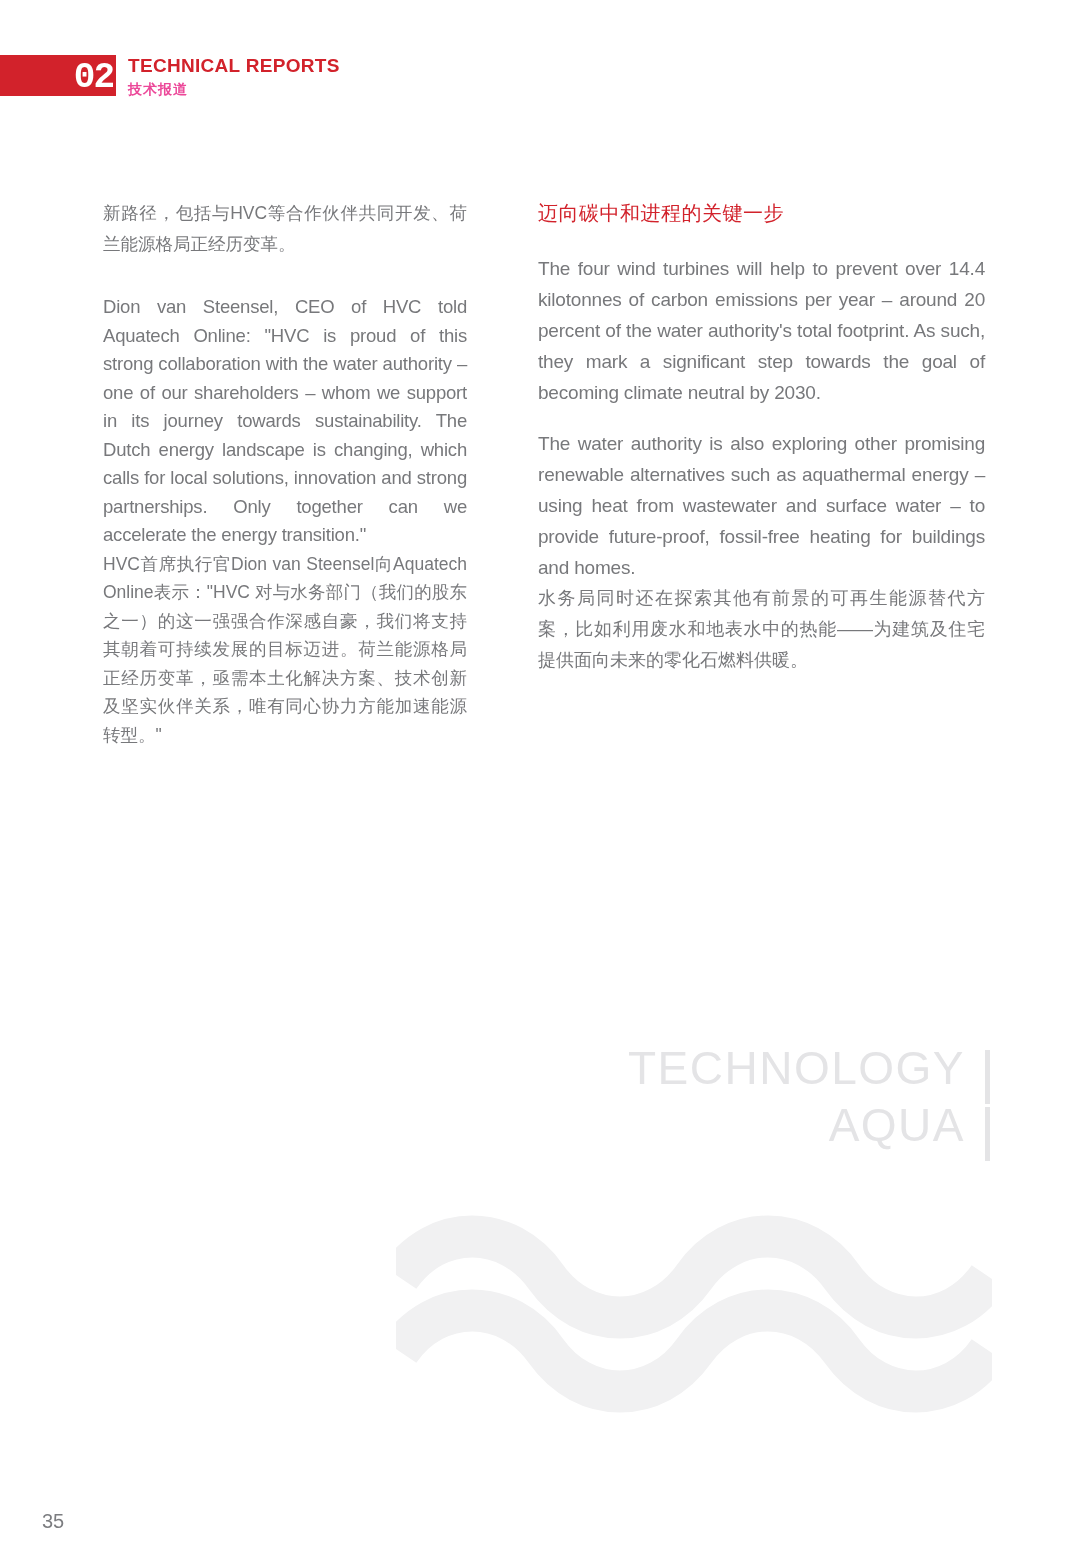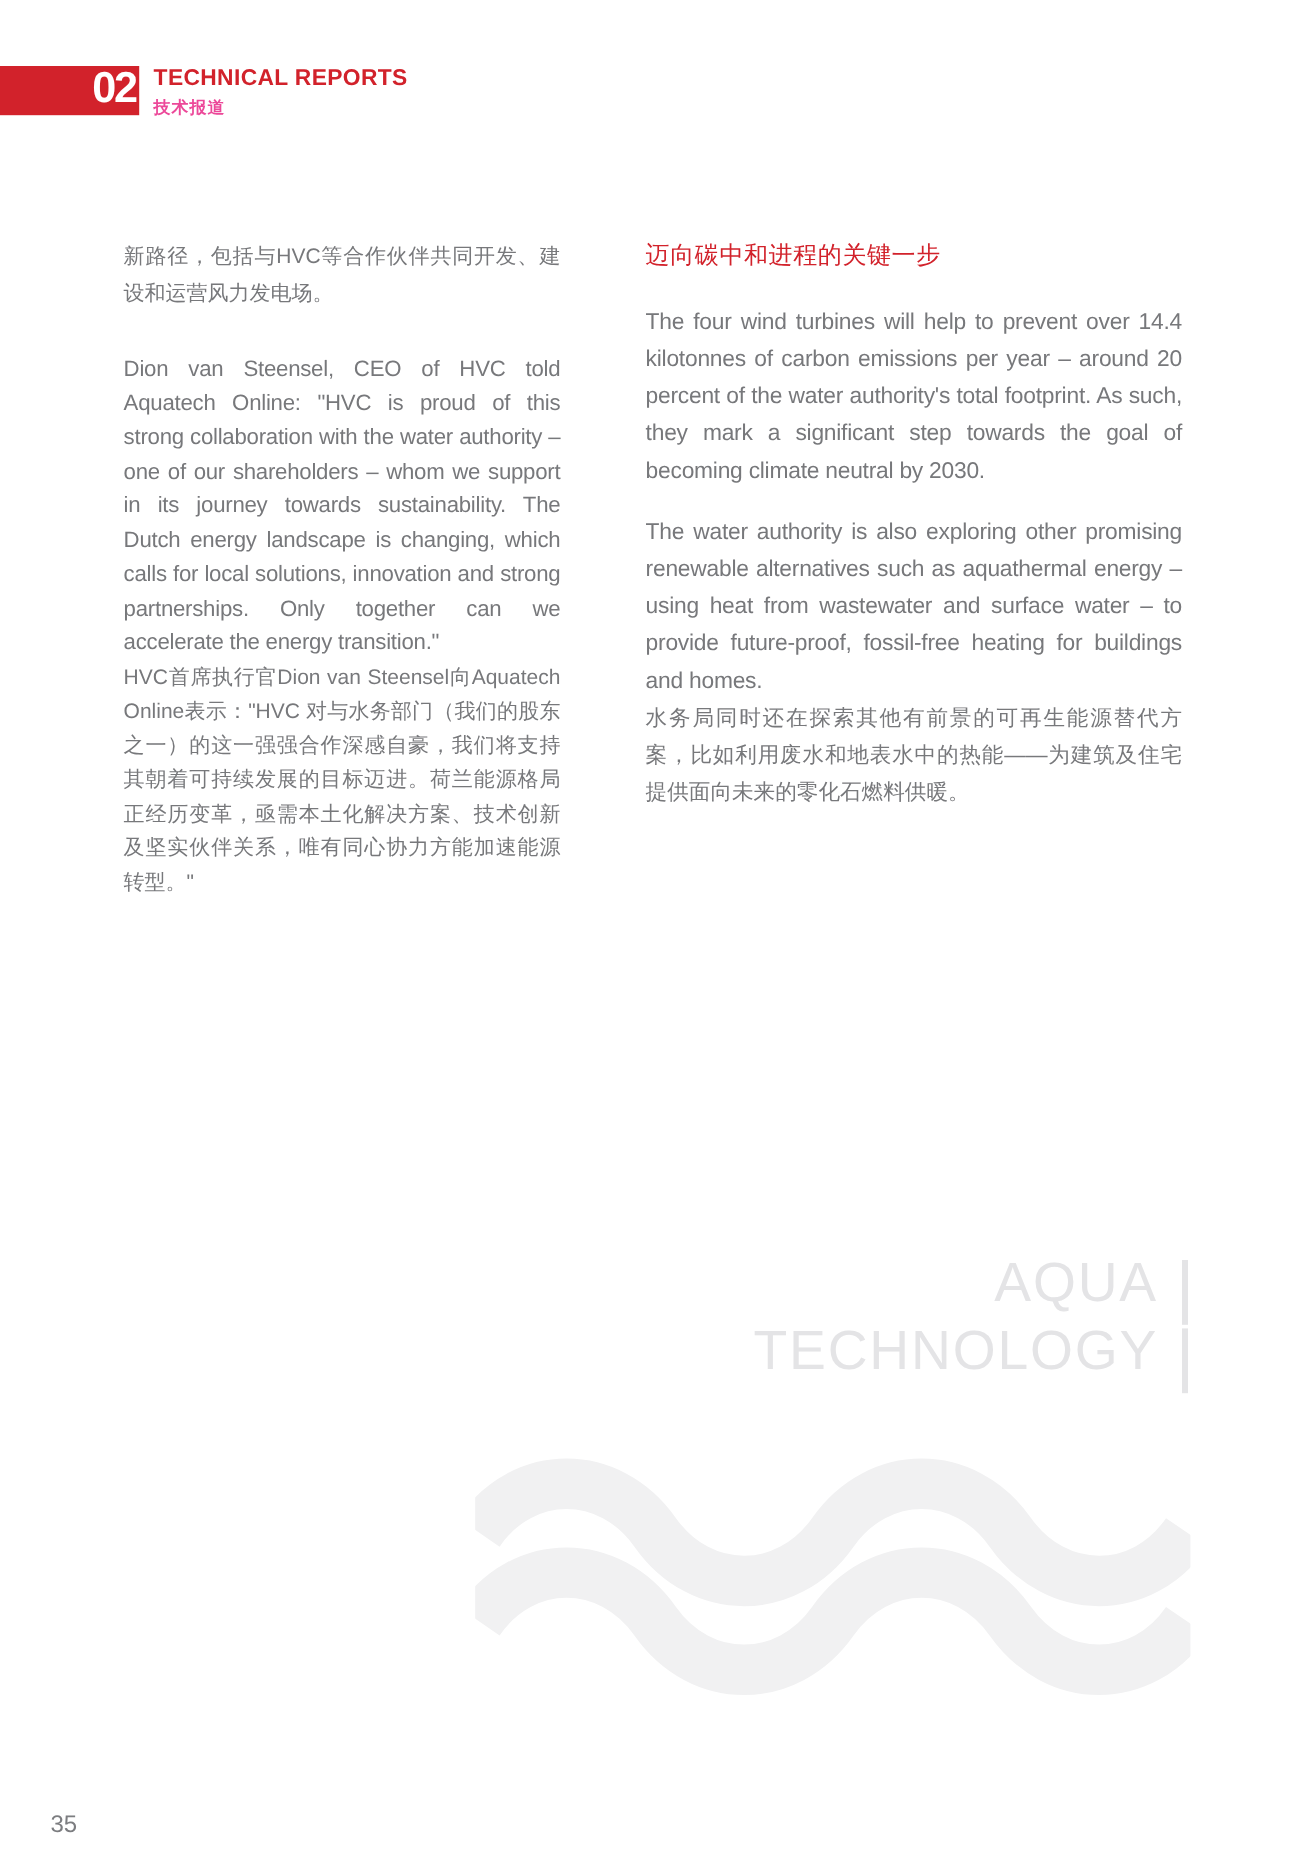--- a/index.html
+++ b/index.html
@@ -10,22 +10,23 @@
     font-family: "Liberation Sans", "DejaVu Sans", sans-serif;
     overflow: hidden;
   }
   .page { position: absolute; inset: 0; background: #ffffff; }
 
   
   .section-box {
     position: absolute; left: 0; top: 55px;
     width: 116px; height: 41px;
     background: #d2222b;
-    display: flex; align-items: flex-start; justify-content: flex-end;
+    display: flex; align-items: flex-end; justify-content: flex-end;
     padding-right: 3px;
+    font-family: Liberation Mono, monospace;
   }
   .section-box span {
     color: #ffffff; font-size: 36px; font-weight: 700;
     letter-spacing: -2px; line-height: 1;
   }
   .section-titles { position: absolute; left: 128px; top: 54px; }
   .title-en {
     color: #d2222b; font-size: 19px; font-weight: 700;
     letter-spacing: 0.3px; line-height: 24px;
   }
@@ -88,43 +89,43 @@
     <div class="section-box">
       <span>02</span>
     </div>
     <div class="section-titles">
       <div class="title-en">TECHNICAL REPORTS</div>
       <div class="title-zh">技术报道</div>
     </div>
   </header>
 
   <section class="col col-left">
-    <p class="zh intro justify">新路径，包括与HVC等合作伙伴共同开发、建设和运营风力发电场。</p>
+    <p class="zh intro justify">新路径，包括与HVC等合作伙伴共同开发、荷兰能源格局正经历变革。</p>
     <p class="en justify">Dion van Steensel, CEO of HVC told Aquatech Online: "HVC is proud of this strong collaboration with the water authority – one of our shareholders – whom we support in its journey towards sustainability. The Dutch energy landscape is changing, which calls for local solutions, innovation and strong partnerships. Only together can we accelerate the energy transition."</p>
     <p class="zh justify">HVC首席执行官Dion van Steensel向Aquatech Online表示："HVC 对与水务部门（我们的股东之一）的这一强强合作深感自豪，我们将支持其朝着可持续发展的目标迈进。荷兰能源格局正经历变革，亟需本土化解决方案、技术创新及坚实伙伴关系，唯有同心协力方能加速能源转型。"</p>
   </section>
 
   <section class="col col-right">
     <h3 class="heading-zh">迈向碳中和进程的关键一步</h3>
     <div class="block-1">
       <p class="en justify">The four wind turbines will help to prevent over 14.4 kilotonnes of carbon emissions per year – around 20 percent of the water authority's total footprint. As such, they mark a significant step towards the goal of becoming climate neutral by 2030.</p>
     </div>
     <div class="block-2">
       <p class="en justify">The water authority is also exploring other promising renewable alternatives such as aquathermal energy – using heat from wastewater and surface water – to provide future-proof, fossil-free heating for buildings and homes.</p>
       <p class="zh justify">水务局同时还在探索其他有前景的可再生能源替代方案，比如利用废水和地表水中的热能——为建筑及住宅提供面向未来的零化石燃料供暖。</p>
     </div>
   </section>
 
   <div class="watermark">
     <div class="wm-line">
-      <span>AQUA</span>
+      <span>TECHNOLOGY</span>
       <span class="wm-bar"></span>
     </div>
     <div class="wm-line">
-      <span>TECHNOLOGY</span>
+      <span>AQUA</span>
       <span class="wm-bar"></span>
     </div>
   </div>
 
   <svg class="waves" width="596" height="252" viewBox="0 0 596 252">
     <g fill="none" stroke="#f1f1f2" stroke-width="42" stroke-linecap="butt">
       <path d="M 3 85 C 40 31, 112 31, 150 85 C 188 139, 260 139, 298 85 C 336 31, 408 31, 446 85 C 484 139, 556 139, 593 85"></path>
       <path transform="translate(0,74)" d="M 3 85 C 40 31, 112 31, 150 85 C 188 139, 260 139, 298 85 C 336 31, 408 31, 446 85 C 484 139, 556 139, 593 85"></path>
     </g>
   </svg>

